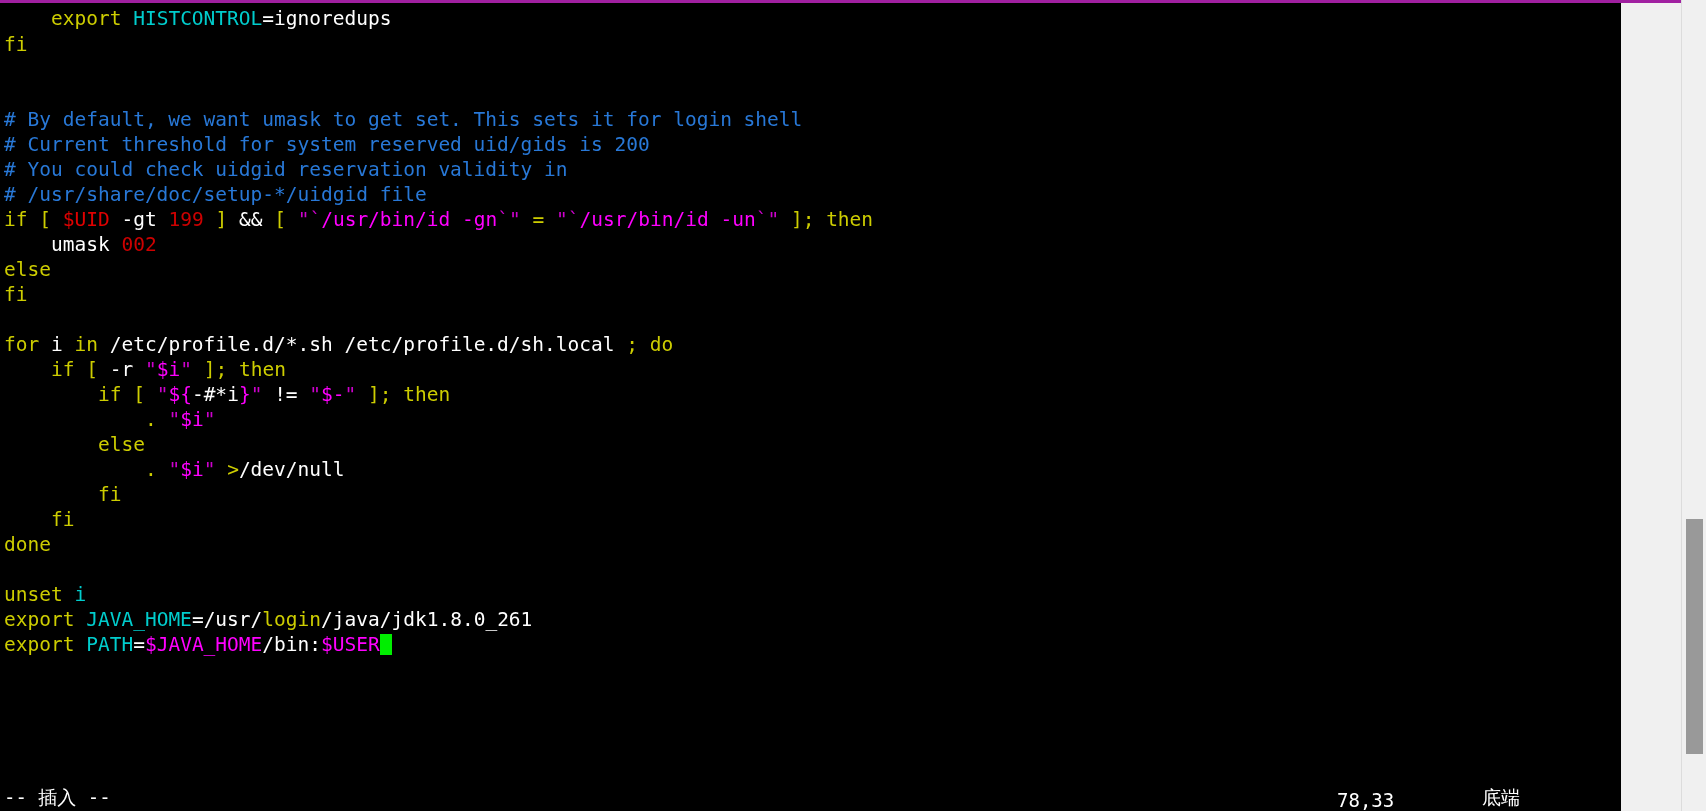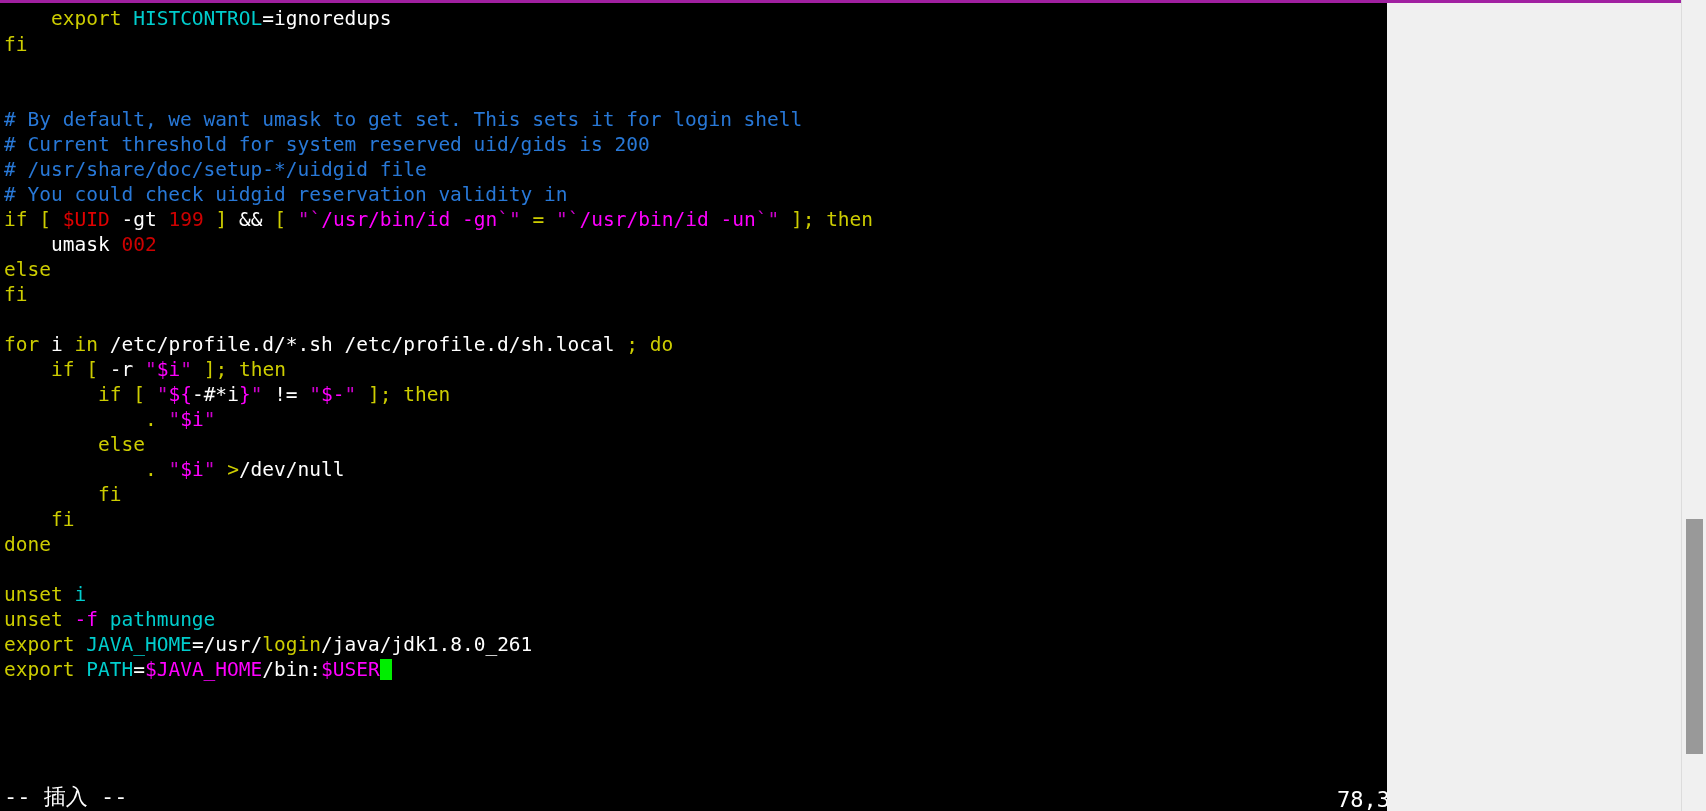--- a/index.html
+++ b/index.html
@@ -22,21 +22,21 @@
     position: absolute;
     left: 0; top: 0;
     width: 1681px;
     height: 3px;
     background: #a020a0;
   }
   .term {
     position: absolute;
     left: 0;
     top: 3px;
-    width: 1387px;
+    width: 1621px;
     height: 808px;
     background: #000000;
     overflow: hidden;
   }
   .code {
     position: absolute;
     left: 0;
     top: 0;
     width: 1681px;
     padding: 0;
@@ -72,21 +72,21 @@
   }
 
   
   .statusline {
     position: absolute;
     left: 0;
     bottom: 0;
     width: 1681px;
     height: 28px;
     line-height: 28px;
-    font-size: 22px;
+    font-size: 19px;
     color: #ffffff;
     background: #000000;
     white-space: pre;
   }
   .status-mode {
     position: absolute;
     left: 4px;
     top: 0;
     font-family: "DejaVu Sans Mono", "Liberation Mono", monospace;
   }
@@ -127,39 +127,38 @@
   <div class="top-accent"></div>
 
   <div class="term">
     <div class="code" id="code-area">
         <div class="line"><span class="plain">    </span><span class="kw">export</span><span class="plain"> </span><span class="ident">HISTCONTROL</span><span class="plain">=</span><span class="plain">ignoredups</span></div>
         <div class="line"><span class="kw">fi</span></div>
         <div class="line">&nbsp;</div>
         <div class="line">&nbsp;</div>
         <div class="line"><span class="cmt"># By default, we want umask to get set. This sets it for login shell</span></div>
         <div class="line"><span class="cmt"># Current threshold for system reserved uid/gids is 200</span></div>
+        <div class="line"><span class="cmt"># You could check uidgid reservation validity in</span></div>
         <div class="line"><span class="cmt"># /usr/share/doc/setup-*/uidgid file</span></div>
-        <div class="line"><span class="cmt"># You could check uidgid reservation validity in</span></div>
         <div class="line"><span class="kw">if</span><span class="plain"> </span><span class="kw">[</span><span class="plain"> </span><span class="var2">$UID</span><span class="plain"> </span><span class="plain">-gt</span><span class="plain"> </span><span class="num">199</span><span class="plain"> </span><span class="kw">]</span><span class="plain"> </span><span class="plain">&amp;&amp;</span><span class="plain"> </span><span class="kw">[</span><span class="plain"> </span><span class="str">"</span><span class="str">`</span><span class="var">/usr/bin/id -gn</span><span class="str">`</span><span class="str">"</span><span class="plain"> </span><span class="kw">=</span><span class="plain"> </span><span class="str">"</span><span class="str">`</span><span class="var">/usr/bin/id -un</span><span class="str">`</span><span class="str">"</span><span class="plain"> </span><span class="kw">]</span><span class="kw">;</span><span class="plain"> </span><span class="kw">then</span></div>
         <div class="line"><span class="plain">    umask </span><span class="num">002</span></div>
         <div class="line"><span class="kw">else</span></div>
         <div class="line"><span class="kw">fi</span></div>
         <div class="line">&nbsp;</div>
         <div class="line"><span class="kw">for</span><span class="plain"> i </span><span class="kw">in</span><span class="plain"> /etc/profile.d/*.sh /etc/profile.d/sh.local </span><span class="kw">;</span><span class="plain"> </span><span class="kw">do</span></div>
         <div class="line"><span class="plain">    </span><span class="kw">if</span><span class="plain"> </span><span class="kw">[</span><span class="plain"> -r </span><span class="str">"</span><span class="var">$i</span><span class="str">"</span><span class="plain"> </span><span class="kw">]</span><span class="kw">;</span><span class="plain"> </span><span class="kw">then</span></div>
         <div class="line"><span class="plain">        </span><span class="kw">if</span><span class="plain"> </span><span class="kw">[</span><span class="plain"> </span><span class="str">"</span><span class="var">${</span><span class="plain">-#*</span><span class="plain">i</span><span class="var">}</span><span class="str">"</span><span class="plain"> </span><span class="plain">!=</span><span class="plain"> </span><span class="str">"</span><span class="var">$-</span><span class="str">"</span><span class="plain"> </span><span class="kw">]</span><span class="kw">;</span><span class="plain"> </span><span class="kw">then</span></div>
         <div class="line"><span class="plain">            </span><span class="kw">.</span><span class="plain"> </span><span class="str">"</span><span class="var">$i</span><span class="str">"</span></div>
         <div class="line"><span class="plain">        </span><span class="kw">else</span></div>
         <div class="line"><span class="plain">            </span><span class="kw">.</span><span class="plain"> </span><span class="str">"</span><span class="var">$i</span><span class="str">"</span><span class="plain"> </span><span class="kw">&gt;</span><span class="plain">/dev/null</span></div>
         <div class="line"><span class="plain">        </span><span class="kw">fi</span></div>
         <div class="line"><span class="plain">    </span><span class="kw">fi</span></div>
         <div class="line"><span class="kw">done</span></div>
         <div class="line">&nbsp;</div>
         <div class="line"><span class="kw">unset</span><span class="plain"> </span><span class="ident">i</span></div>
-        <div class="line"><span class="kw">unset</span><span class="plain"> </span><span class="var">-f</span><span class="plain"> </span><span class="ident">pathmunge</span></div>
         <div class="line"><span class="kw">export</span><span class="plain"> </span><span class="ident">JAVA_HOME</span><span class="plain">=</span><span class="plain">/usr/</span><span class="kw">login</span><span class="plain">/java/jdk1.8.0_261</span></div>
         <div class="line"><span class="kw">export</span><span class="plain"> </span><span class="ident">PATH</span><span class="plain">=</span><span class="var">$JAVA_HOME</span><span class="plain">/bin:</span><span class="var">$USER</span><span class="cursor" style="background: rgb(0, 238, 0);"></span></div>
       </div>
 
     <div class="statusline">
       <span class="status-mode">-- 插入 --</span>
       <span class="status-pos">78,33</span>
       <span class="status-loc">底端</span>
     </div>
   </div>

